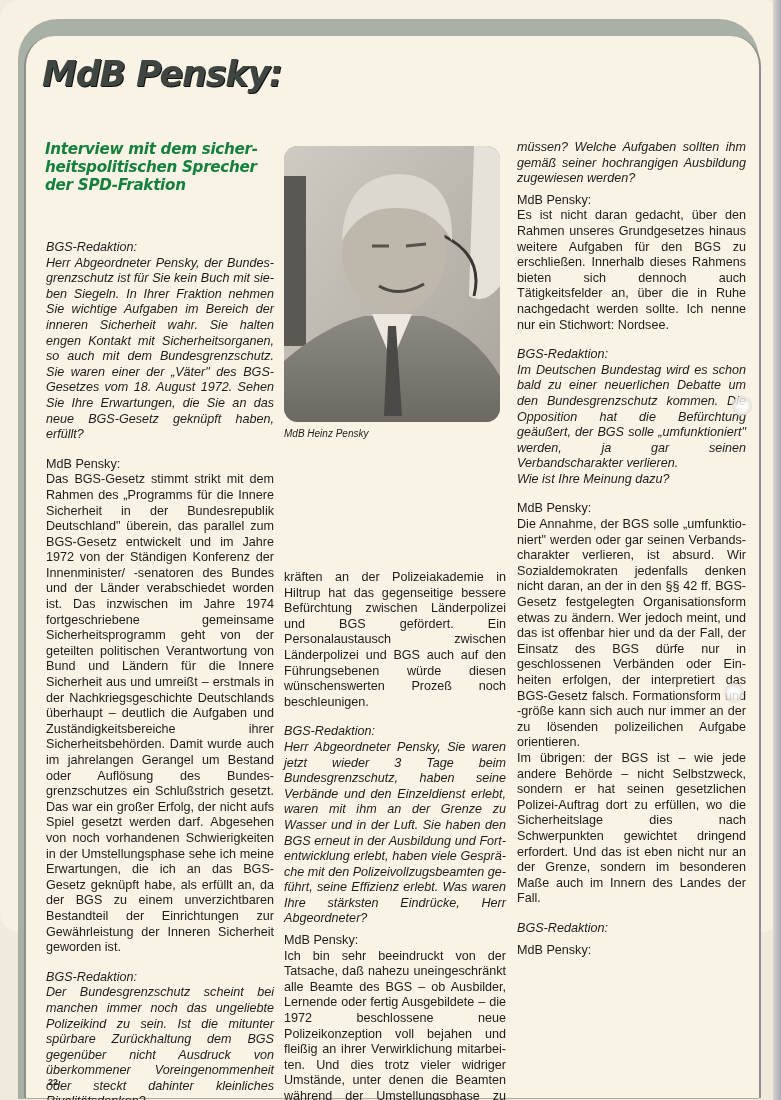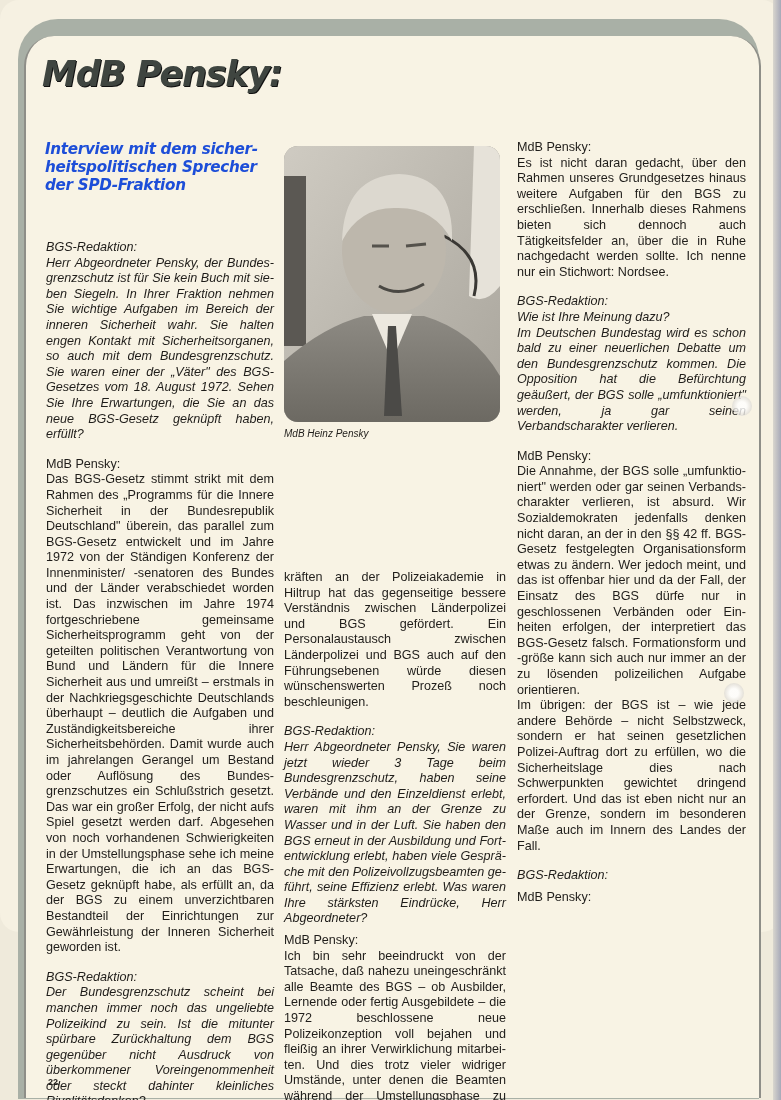--- a/index.html
+++ b/index.html
@@ -38,21 +38,21 @@
     font-size: 35px; line-height: 39px; letter-spacing: -1.2px;
     color: #3f4540;
     text-shadow: 1px 1px 0 #111;
   }
   .headline span { display: block; }
   .subhead {
     position: absolute; left: 45px; top: 140px; width: 232px; margin: 0;
     font-family: "DejaVu Sans", sans-serif;
     font-weight: bold; font-style: italic;
     font-size: 15.2px; line-height: 18px; letter-spacing: -0.3px;
-    color: #1d4ed8;
+    color: #15803d;
   }
   .col {
     position: absolute;
     font-size: 12.6px; line-height: 15.6px;
     text-align: justify;
     hyphens: manual;
   }
   .col1 { left: 46px; top: 240px; width: 228px; }
   .col2 { left: 284px; top: 570px; width: 222px; }
   .col3 { left: 517px; top: 140px; width: 229px; }
@@ -133,43 +133,46 @@
       <ellipse cx="110" cy="105" rx="52" ry="62" fill="#bdb7ac"></ellipse>
       <path d="M58 95 Q60 30 115 28 Q170 30 168 95 Q150 60 110 62 Q75 62 58 95 Z" fill="#dcd8cf"></path>
       <path d="M95 140 Q115 152 140 138" stroke="#4a4843" stroke-width="3" fill="none"></path>
       <path d="M88 100 L105 100 M122 100 L142 98" stroke="#55524c" stroke-width="3"></path>
     </svg>
   </div>
   <div class="caption">MdB Heinz Pensky</div>
 
   <div class="col col2">
     <p class="blk">
-      <span>kräften an der Polizeiakademie in Hiltrup hat das gegenseitige bessere Verständnis zwischen Länderpolizei und BGS geför­dert. Ein Personalaustausch zwischen Länderpolizei und BGS auch auf den Füh­rungsebenen würde diesen wünschens­werten Prozeß noch beschleunigen.</span>
+      <span>kräften an der Polizeiakademie in Hiltrup hat das gegenseitige bessere Befürchtung zwischen Länderpolizei und BGS geför­dert. Ein Personalaustausch zwischen Länderpolizei und BGS auch auf den Füh­rungsebenen würde diesen wünschens­werten Prozeß noch beschleunigen.</span>
     </p>
     <p class="blk tight q">
       <span class="speaker">BGS-Redaktion:</span>
       <span>Herr Abgeordneter Pensky, Sie waren jetzt wieder 3 Tage beim Bundesgrenzschutz, haben seine Verbände und den Einzel­dienst erlebt, waren mit ihm an der Grenze zu Wasser und in der Luft. Sie haben den BGS erneut in der Ausbildung und Fort­entwicklung erlebt, haben viele Gesprä­che mit den Polizeivollzugsbeamten ge­führt, seine Effizienz erlebt. Was waren Ihre stärksten Eindrücke, Herr Abgeordneter?</span>
     </p>
     <p class="blk">
       <span class="speaker">MdB Pensky:</span>
       <span class="speaker">Ich bin sehr beeindruckt von der Tatsache, daß nahezu uneingeschränkt alle Beamte des BGS – ob Ausbilder, Lernende oder fertig Ausgebildete – die 1972 beschlos­sene neue Polizeikonzeption voll bejahen und fleißig an ihrer Verwirklichung mitarbei­ten. Und dies trotz vieler widriger Umstän­de, unter denen die Beamten während der Umstellungsphase zu leiden haben.</span>
 
     </p>
 
   </div>
 
   <div class="col col3">
+    <p class="blk tight q">
+      <span>müssen? Welche Aufgaben sollten ihm gemäß seiner hochrangigen Ausbildung zugewiesen werden?</span>
+    </p>
     <p class="blk">
       <span class="speaker">MdB Pensky:</span>
       <span class="speaker">Es ist nicht daran gedacht, über den Rah­men unseres Grundgesetzes hinaus wei­tere Aufgaben für den BGS zu erschließen. Innerhalb dieses Rahmens bieten sich dennoch auch Tätigkeitsfelder an, über die in Ruhe nachgedacht werden sollte. Ich nenne nur ein Stichwort: Nordsee.</span>
     </p>
     <p class="blk q">
       <span class="speaker">BGS-Redaktion:</span>
+      <span class="speaker">Im Deutschen Bundestag wird es schon bald zu einer neuerlichen Debatte um den Bundesgrenzschutz kommen. Die Oppo­sition hat die Befürchtung geäußert, der BGS solle „umfunktioniert" werden, ja gar seinen Verbandscharakter verlieren.</span>
       <span class="speaker">Wie ist Ihre Meinung dazu?</span>
-      <span class="speaker">Im Deutschen Bundestag wird es schon bald zu einer neuerlichen Debatte um den Bundesgrenzschutz kommen. Die Oppo­sition hat die Befürchtung geäußert, der BGS solle „umfunktioniert" werden, ja gar seinen Verbandscharakter verlieren.</span>
     </p>
     <p class="blk">
       <span class="speaker">MdB Pensky:</span>
       <span class="speaker">Die Annahme, der BGS solle „umfunktio­niert" werden oder gar seinen Verbands­charakter verlieren, ist absurd. Wir Sozial­demokraten jedenfalls denken nicht daran, an der in den §§ 42 ff. BGS-Gesetz festge­legten Organisationsform etwas zu ändern. Wer jedoch meint, und das ist offenbar hier und da der Fall, der Einsatz des BGS dürfe nur in geschlossenen Verbänden oder Ein­heiten erfolgen, der interpretiert das BGS-Gesetz falsch. Formationsform und -größe kann sich auch nur immer an der zu lösenden polizeilichen Aufgabe orientie­ren.</span>
       <span class="speaker">Im übrigen: der BGS ist – wie jede andere Behörde – nicht Selbstzweck, sondern er hat seinen gesetzlichen Polizei-Auftrag dort zu erfüllen, wo die Sicherheitslage dies nach Schwerpunkten gewichtet dringend erfordert. Und das ist eben nicht nur an der Grenze, sondern im besonderen Maße auch im Innern des Landes der Fall.</span>
     </p>
     <p class="blk tight q">
       <span class="speaker">BGS-Redaktion:</span>
     </p>
     <p class="blk">

